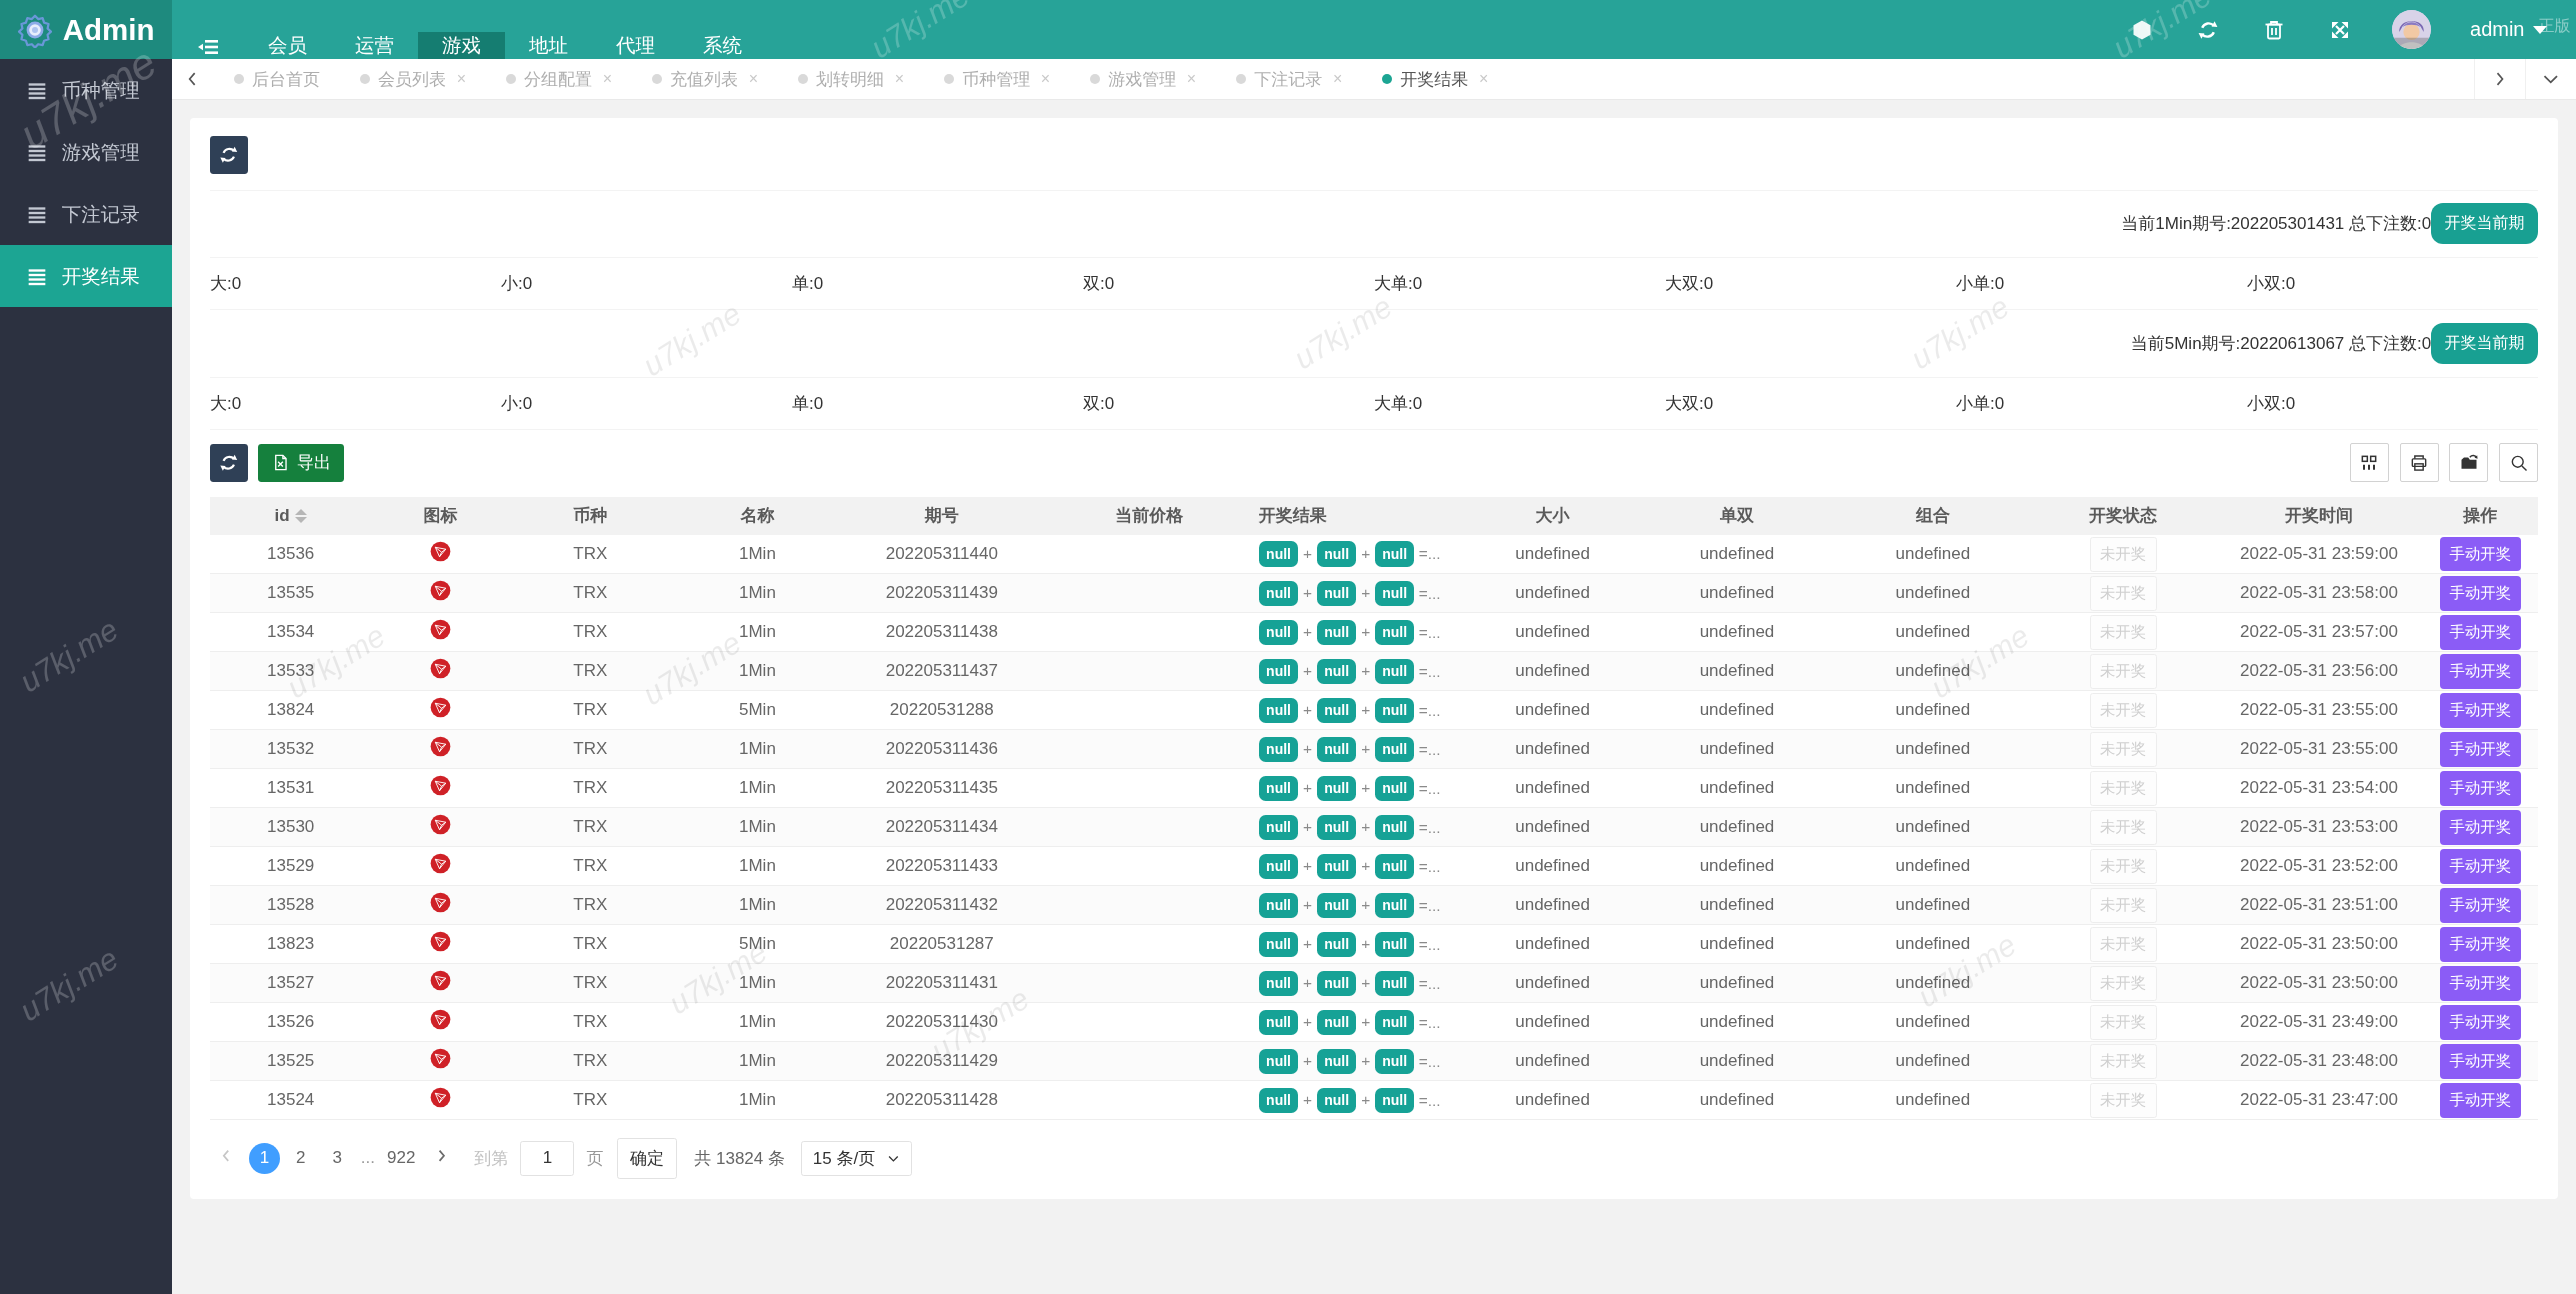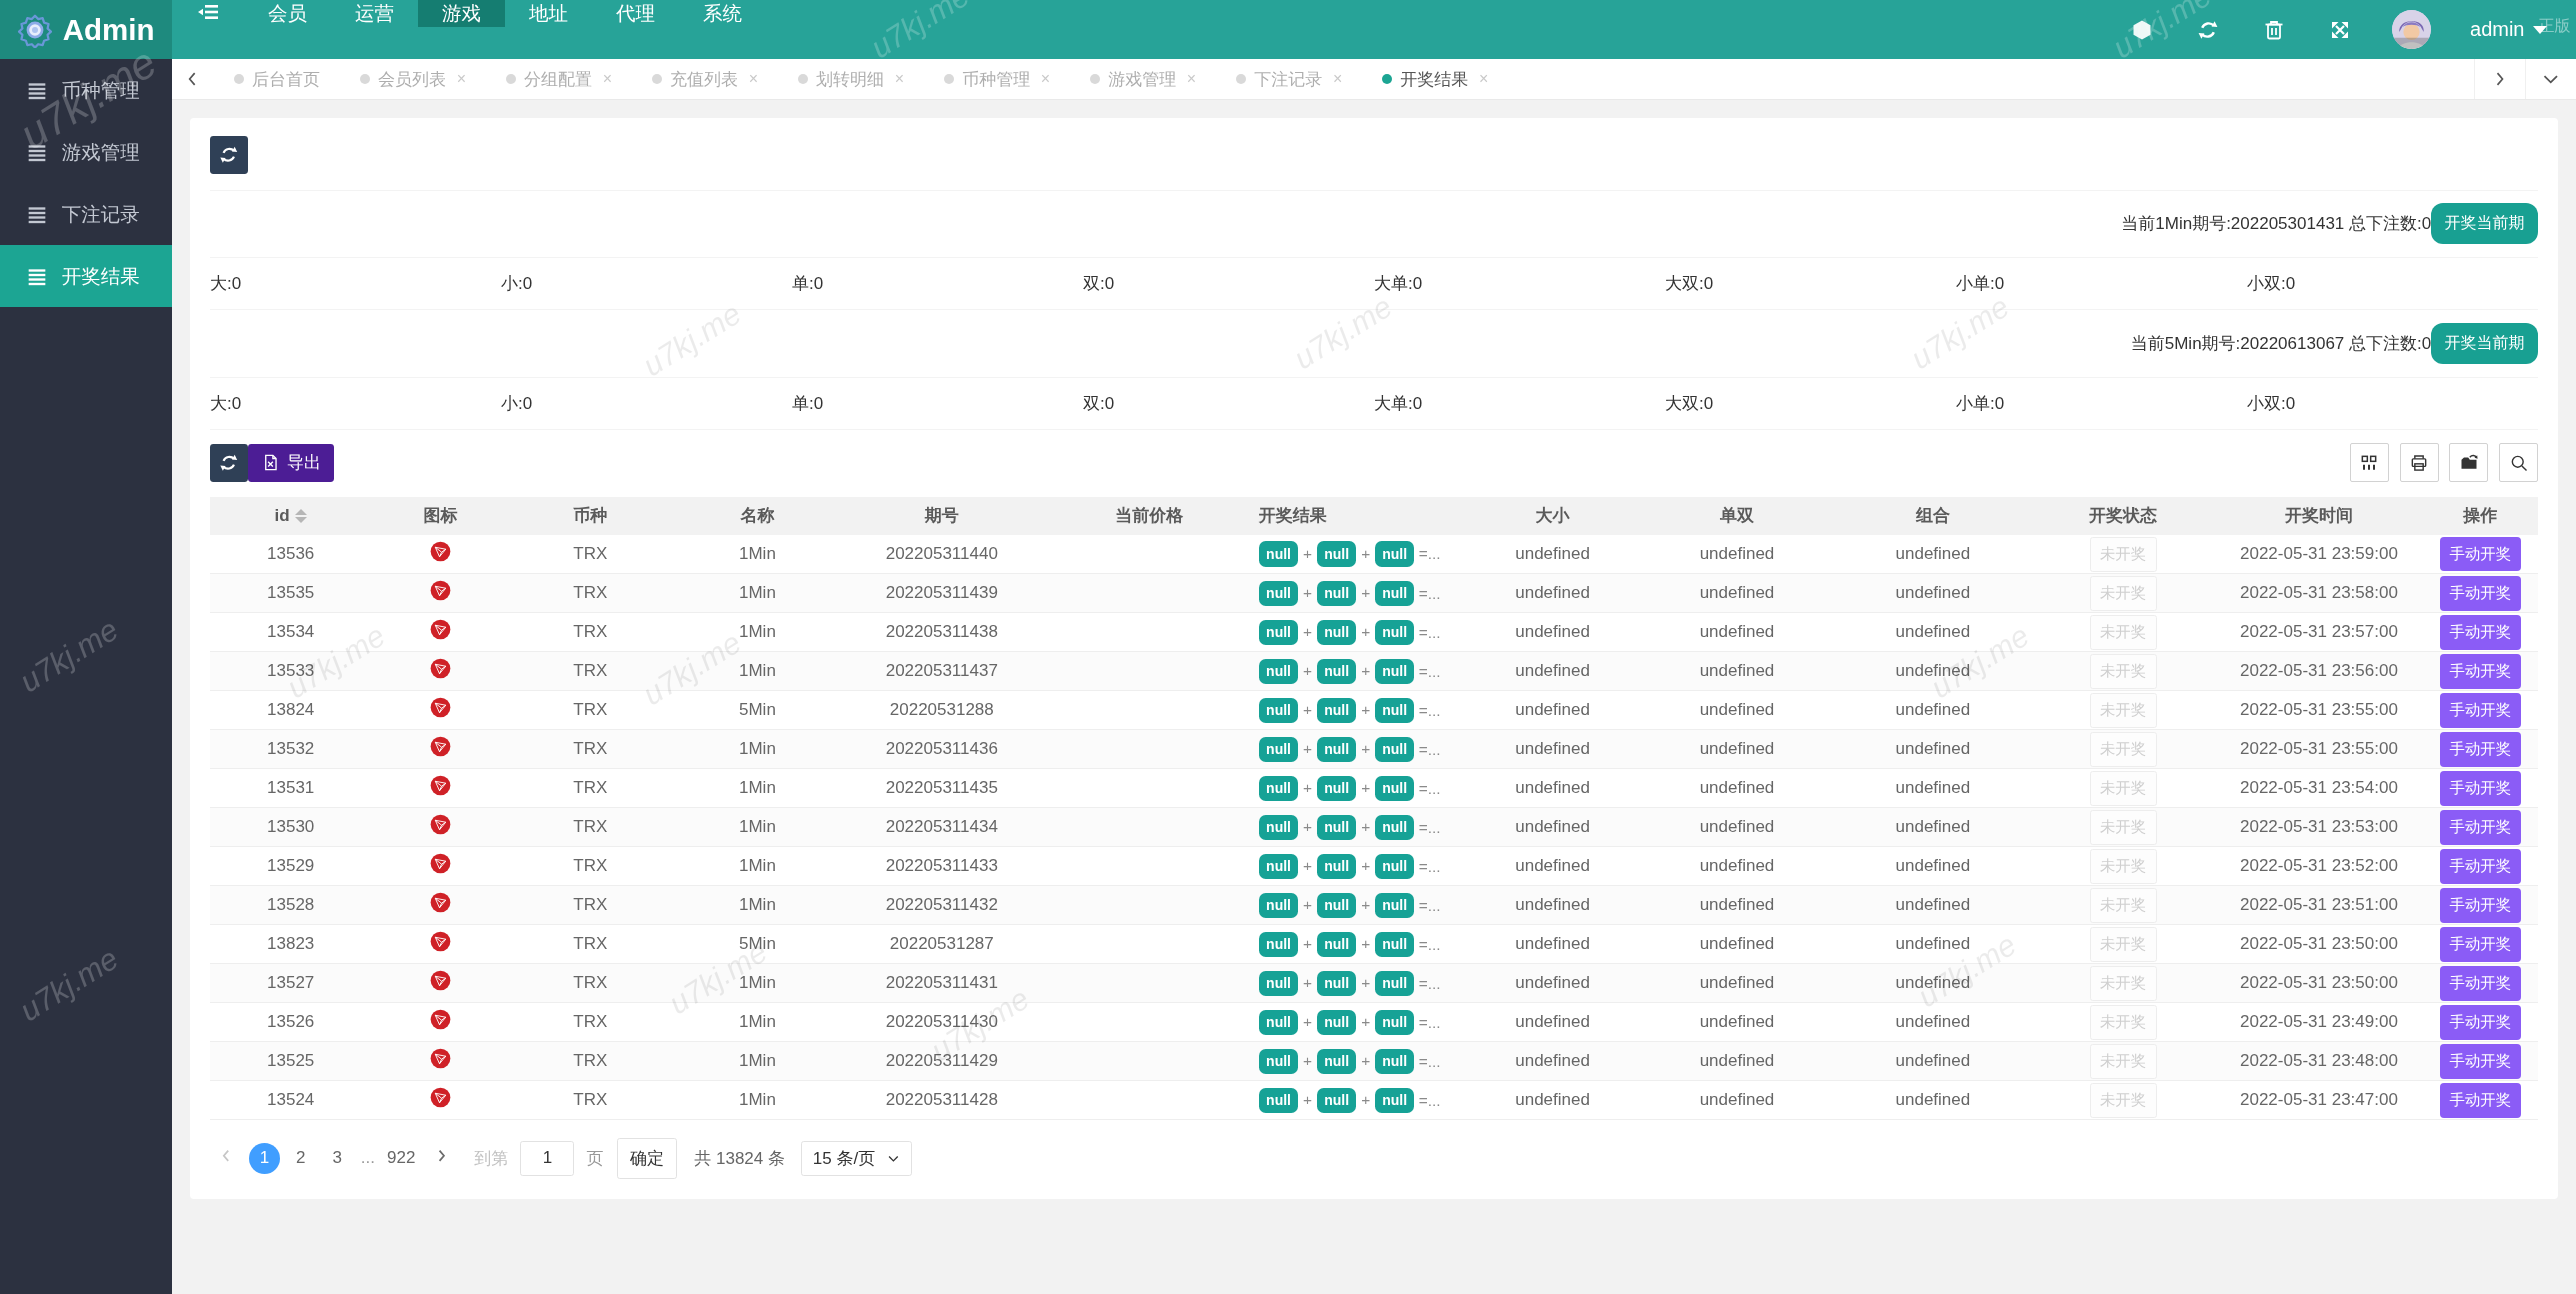--- a/index.html
+++ b/index.html
@@ -3,21 +3,21 @@
 <meta charset="utf-8">
 <style>
   * { margin:0; padding:0; box-sizing:border-box; }
   html,body { width:2576px; height:1295px; overflow:hidden;
     font-family:"Liberation Sans","DejaVu Sans",sans-serif; background:#f2f2f2; }
 
   
   .navbar { position:absolute; top:0; left:0; width:2576px; height:59px; background:#27a398; display:flex; z-index:30; }
   .logo { width:172px; height:59px; background:#1e8a7e; display:flex; align-items:center; justify-content:center; gap:9.4px;
           color:#fff; font-size:29.5px; font-weight:bold; }
-  .nav-menu { display:flex; align-items:flex-start;font-family:Liberation Serif, serif; }
+  .nav-menu { display:flex; align-items:flex-end;font-family:Liberation Serif, serif; }
   .nav-item { padding:0 24px; display:flex; align-items:center; color:#fff; font-size:19.5px; cursor:pointer; }
   .nav-item.active { background:#157d71; }
   .nav-right { margin-left:auto; display:flex; align-items:center; gap:39px; padding-right:29.5px; }
   .nav-icon { width:27px; height:27px; display:flex; align-items:center; justify-content:center; }
   .avatar { width:39px; height:39px; border-radius:50%; overflow:hidden; background:#cfd4e8; }
   .admin-name { color:#fff; font-size:20px; display:flex; align-items:center; gap:8px; }
   .caret-down { width:0; height:0; border-left:7.4px solid transparent; border-right:7.4px solid transparent; border-top:8.7px solid #fff; }
 
   
   .sidebar { position:absolute; top:59px; left:0; width:172px; bottom:0; background:#2c3140; z-index:20; }
@@ -45,21 +45,21 @@
             align-items:center; justify-content:center; cursor:pointer; }
   .top-toolbar { padding-bottom:16px; }
 
   .row-head { display:flex; align-items:center; justify-content:flex-end; padding:12.8px 0; border-top:0.7px solid #f3f3f3; }
   .row-head-title { font-size:17px; color:#333; }
   .btn-draw { background:#18a092; color:#fff; border:none; border-radius:12px; font-size:16px; padding:10px 13.4px; cursor:pointer; }
   .stats { display:flex; padding:14px 0; border-top:0.7px solid #f3f3f3; }
   .stat { flex:1; font-size:17px; color:#333; }
 
   .table-toolbar { display:flex; align-items:center; padding:13.4px 0 14.8px 0; border-top:0.7px solid #f3f3f3; }
-  .btn-export { margin-left:0; background:#4c1d95; color:#fff; border:none; border-radius:3.4px; font-size:17px;
+  .btn-export { margin-left:10px; background:#15803d; color:#fff; border:none; border-radius:3.4px; font-size:17px;
                 height:38px; padding:0 13.4px; display:inline-flex; align-items:center; gap:6.7px; cursor:pointer; }
   .tool-icons { margin-left:auto; display:flex; gap:10.7px; }
   .tool-icon { width:39px; height:39px; background:#fff; border:0.7px solid #d2d2d2; border-radius:2px;
                display:flex; align-items:center; justify-content:center; cursor:pointer; }
 
   table { width:100%; border-collapse:collapse; table-layout:fixed; }
   thead th { background:#f2f2f2; height:38px; font-size:17px; color:#5a5a5a; font-weight:bold; text-align:center; }
   tbody td { height:39px; border-bottom:0.7px solid #eee; font-size:17px; color:#666; text-align:center; vertical-align:middle; }
   tbody tr:nth-child(even) td { background:#fbfbfb; }
   th.col-result, td.col-result { text-align:left; }

